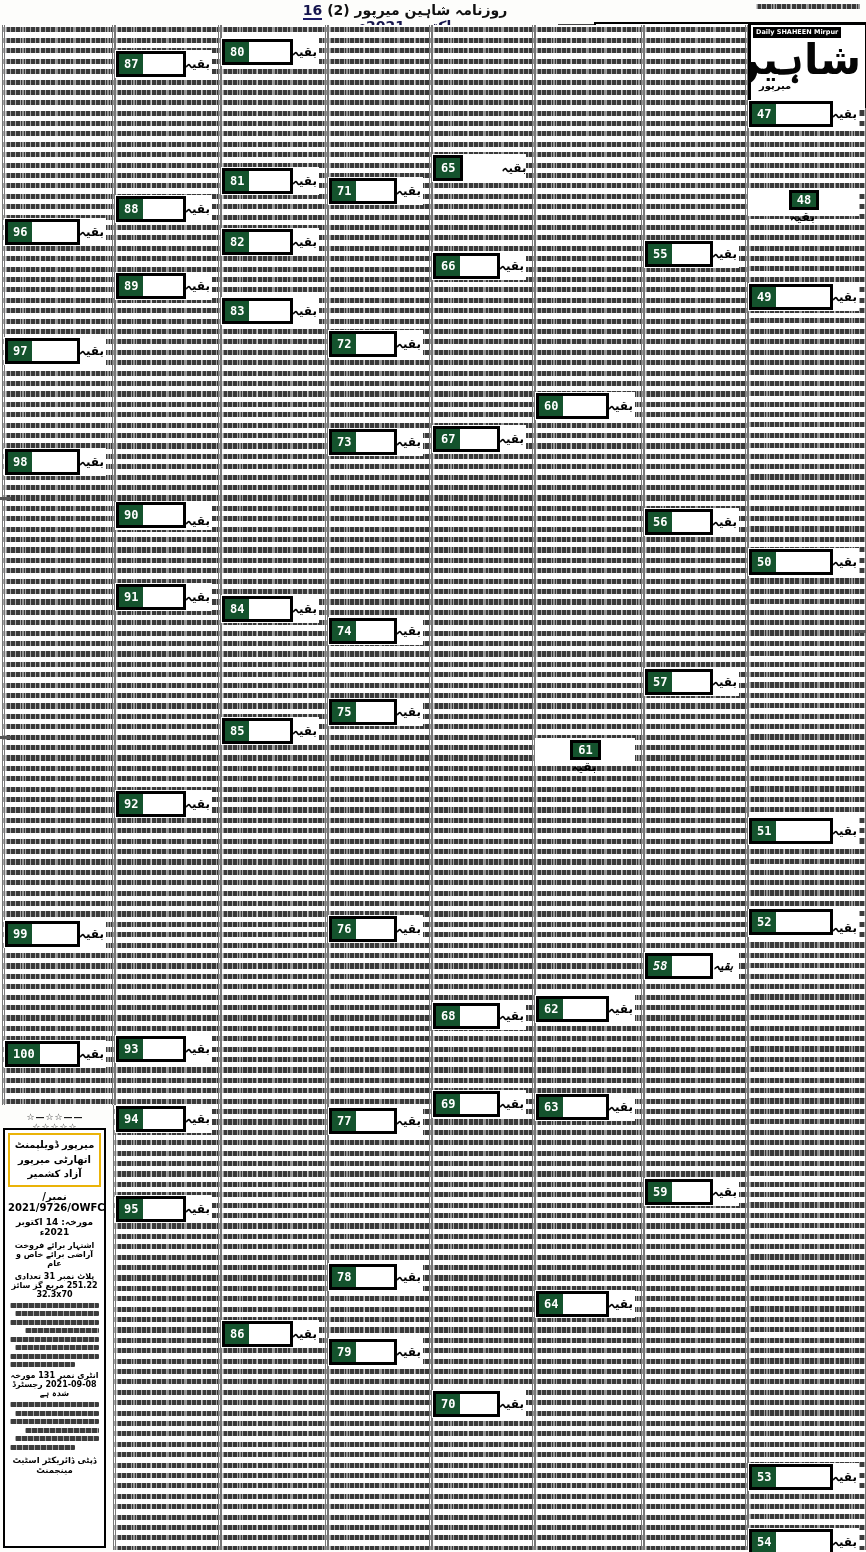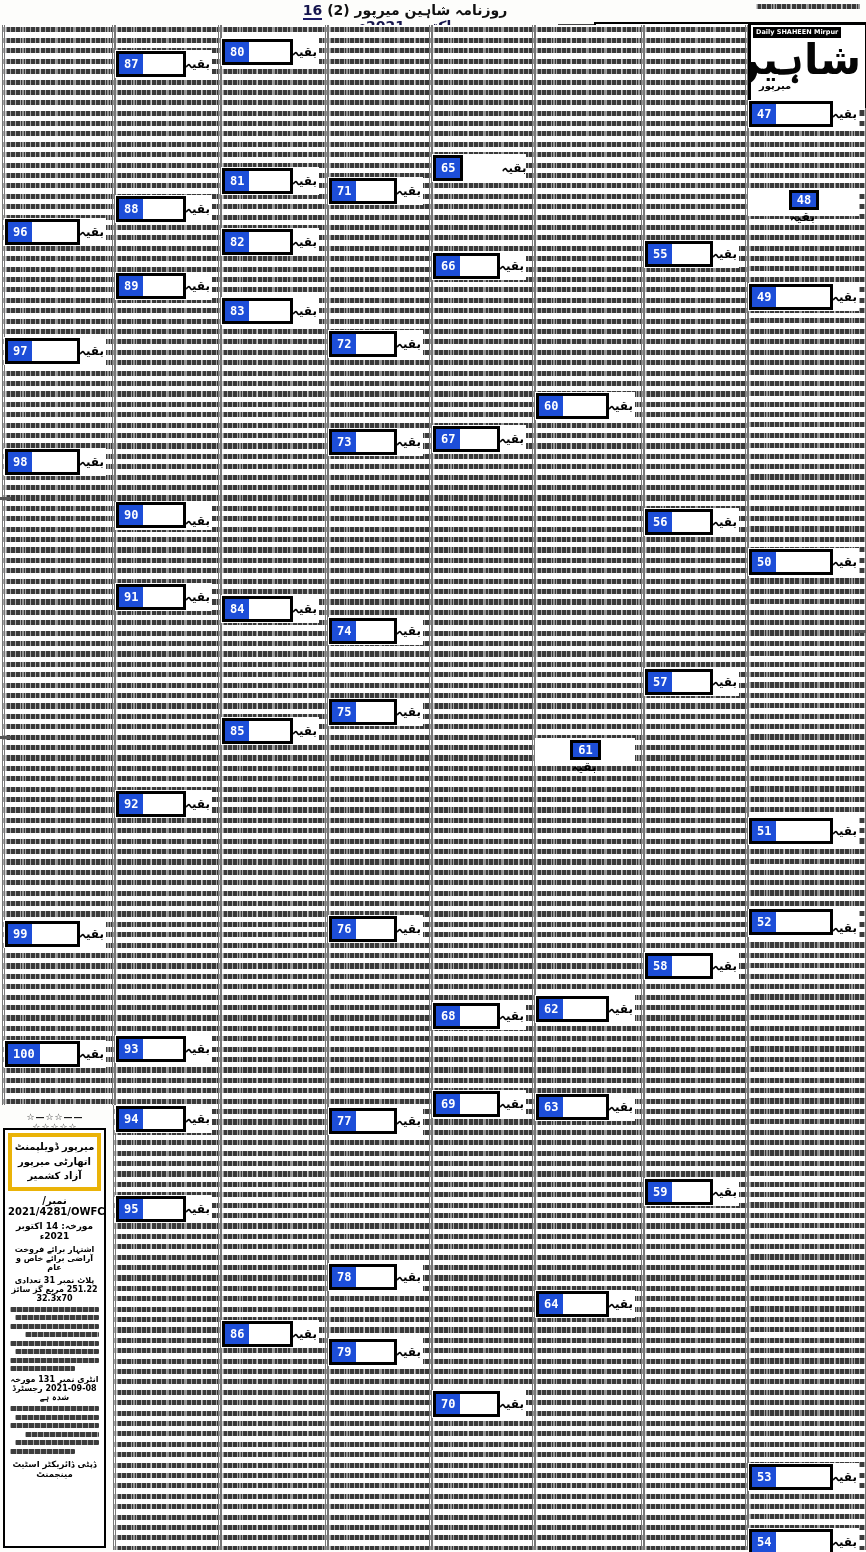--- a/index.html
+++ b/index.html
@@ -46,31 +46,31 @@
   .col{position:absolute;background:#fff;border-left:3px double #777;border-right:3px double #777;}
   .ptext{background-image:
       repeating-linear-gradient(90deg, rgba(255,255,255,.55) 0 1px, rgba(255,255,255,0) 1px 5px),
       repeating-linear-gradient(90deg, rgba(255,255,255,.45) 0 2px, rgba(255,255,255,0) 2px 17px),
       repeating-linear-gradient(180deg,#fff 0 2.5px,#3a3a3a 2.5px 7.5px,#fff 7.5px 10.4px);}
 
   
   .item-bar{position:absolute;height:24px;display:flex;align-items:center;z-index:3;
     background:#fff;padding:2px 0 2px 1px;}
   .bar-frame{flex:1;height:20px;border:3px solid #000;background:#fff;display:flex;align-items:stretch;}
-  .bar-num{background:#1d4ed8;color:#fff;font-size:12px;font-weight:bold;
+  .bar-num{background:#14532d;color:#fff;font-size:12px;font-weight:bold;
     display:flex;align-items:center;padding:0 5px;font-family:"DejaVu Sans Mono",monospace;}
   .bar-label{width:24px;text-align:left;font-size:12px;font-weight:bold;direction:rtl;
     padding-right:2px;color:#000;}
 
   
   .stars{position:absolute;left:4px;top:1112px;width:102px;text-align:center;
     font-size:9px;font-weight:bold;letter-spacing:1px;color:#111;}
   .mda{position:absolute;left:3px;top:1128px;width:103px;height:420px;border:2px solid #000;
     background:#fff;direction:rtl;padding:3px 3px;box-sizing:border-box;}
-  .mda-title{border:4px solid #eab308;font-size:10px;font-weight:bold;text-align:center;
+  .mda-title{border:2px solid #eab308;font-size:10px;font-weight:bold;text-align:center;
     padding:3px 1px;line-height:1.45;background:#fff;}
   .mda-line{font-size:9px;font-weight:bold;text-align:center;margin-top:4px;direction:rtl;}
   .mda-line.ltrnum{direction:ltr;font-size:10px;}
   .mda-body{margin-top:4px;}
   .pline{height:5px;background:#3d3d3d;margin:3.5px 2px;border-radius:1px;
     background-image:repeating-linear-gradient(90deg,rgba(255,255,255,.55) 0 1px,transparent 1px 6px);}
   .pline.w80{width:80%;} .pline.w90{width:90%;} .pline.w70{width:70%;margin-right:auto;}
   .mda-sign{font-size:8.5px;font-weight:bold;text-align:center;margin-top:5px;}
 
   .fold{position:absolute;width:11px;height:3px;background:#555;z-index:5;}
@@ -191,21 +191,21 @@
           <span class="bar-num">56</span>
         </div>
         <span class="bar-label">بقیہ</span>
       </div>
       <div class="item-bar" style="left: 644px; top: 668px; width: 94px;">
         <div class="bar-frame">
           <span class="bar-num">57</span>
         </div>
         <span class="bar-label">بقیہ</span>
       </div>
-      <div class="item-bar" style="left: 644px; top: 952px; width: 94px;">
+      <div class="item-bar" style="left: 644px; top: 952px; width: 94px; font-style: italic;">
         <div class="bar-frame">
           <span class="bar-num">58</span>
         </div>
         <span class="bar-label">بقیہ</span>
       </div>
       <div class="item-bar" style="left: 644px; top: 1178px; width: 94px;">
         <div class="bar-frame">
           <span class="bar-num">59</span>
         </div>
         <span class="bar-label">بقیہ</span>
@@ -458,21 +458,21 @@
       </div>
     </div>
 
   <div class="stars">☆—☆☆——☆☆☆☆☆</div>
 
   <div class="mda">
     <div class="mda-title">
       <span>میرپور ڈویلپمنٹ اتھارٹی میرپور</span><br>
       <span>آزاد کشمیر</span>
     </div>
-    <div class="mda-line ltrnum">نمبر/ 2021/4281/OWFC</div>
+    <div class="mda-line ltrnum">نمبر/ 2021/9726/OWFC</div>
     <div class="mda-line">مورخہ: 14 اکتوبر 2021ء</div>
     <div class="mda-line" style="font-size:8px;">اشتہار برائے فروخت آراضی برائے خاص و عام</div>
     <div class="mda-line" style="font-size:8px;">پلاٹ نمبر 31 تعدادی 251.22 مربع گز سائز 32.3x70</div>
     <div class="mda-body">
       <div class="pline"></div>
         <div class="pline w90"></div>
         <div class="pline"></div>
       <div class="pline w80"></div>
         <div class="pline"></div>
         <div class="pline w90"></div>

